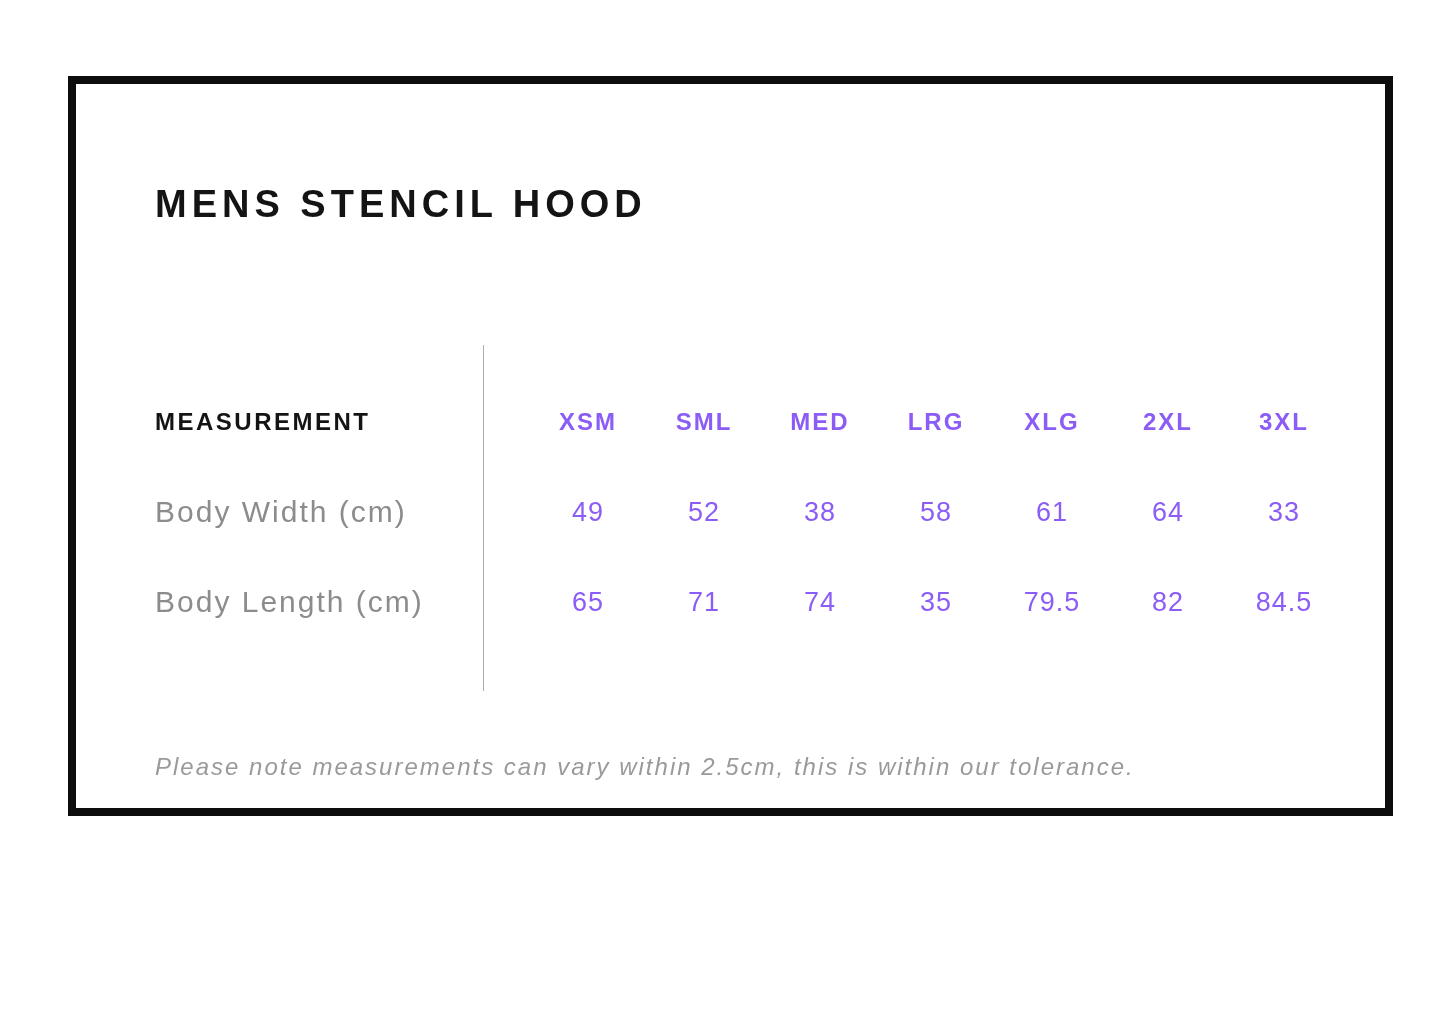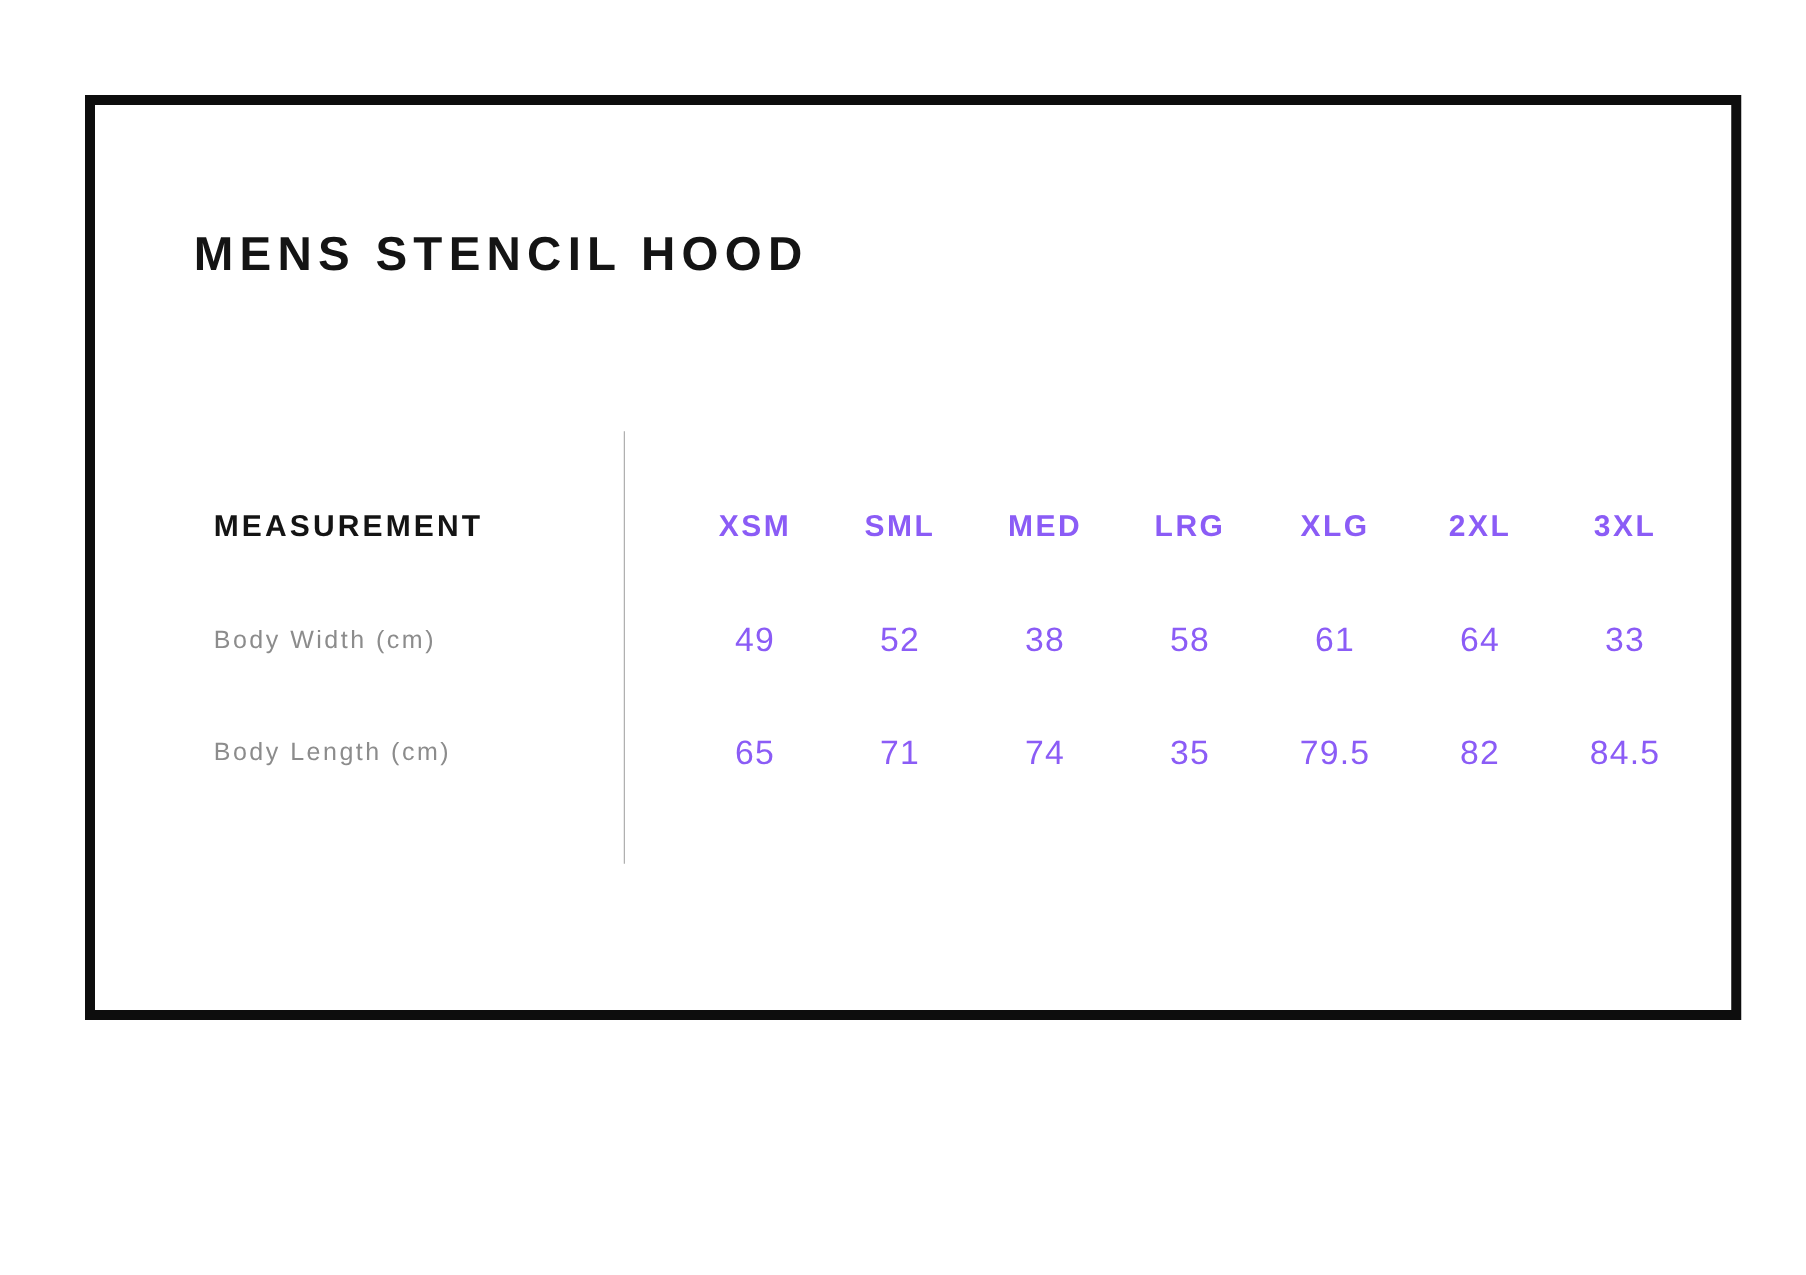--- a/index.html
+++ b/index.html
@@ -26,21 +26,20 @@
     font-weight: 700;
     letter-spacing: 5px;
     color: #141414;
     white-space: nowrap;
   }
   .size-table {
     position: relative;
     margin-top: 119px;
     width: 1187px;
     padding: 32px 0 44px 0;
-    margin-left: 16px;
   }
   .col-divider {
     position: absolute;
     left: 328px;
     top: 0;
     bottom: 0;
     width: 1px;
     background: #b0b0b0;
   }
   .t-row {
@@ -56,21 +55,21 @@
     color: #8b5cf6;
     white-space: nowrap;
   }
   .cell.size-header {
     font-size: 24px;
     font-weight: 700;
     letter-spacing: 2px;
   }
   .cell.label-cell {
     text-align: left;
-    font-size: 20px;
+    font-size: 30px;
     letter-spacing: 2px;
     color: #8c8c8c;
   }
   .cell.label-cell.header {
     font-size: 24px;
     font-weight: 700;
     letter-spacing: 2.5px;
     color: #141414;
   }
   .note {
@@ -119,14 +118,15 @@
       <div class="cell">65</div>
       <div class="cell">71</div>
       <div class="cell">74</div>
       <div class="cell">35</div>
       <div class="cell">79.5</div>
       <div class="cell">82</div>
       <div class="cell">84.5</div>
     </div>
   </div>
 
+  <p class="note">Please note measurements can vary within 2.5cm, this is within our tolerance.</p>
 
 </div>
 
 </body></html>

